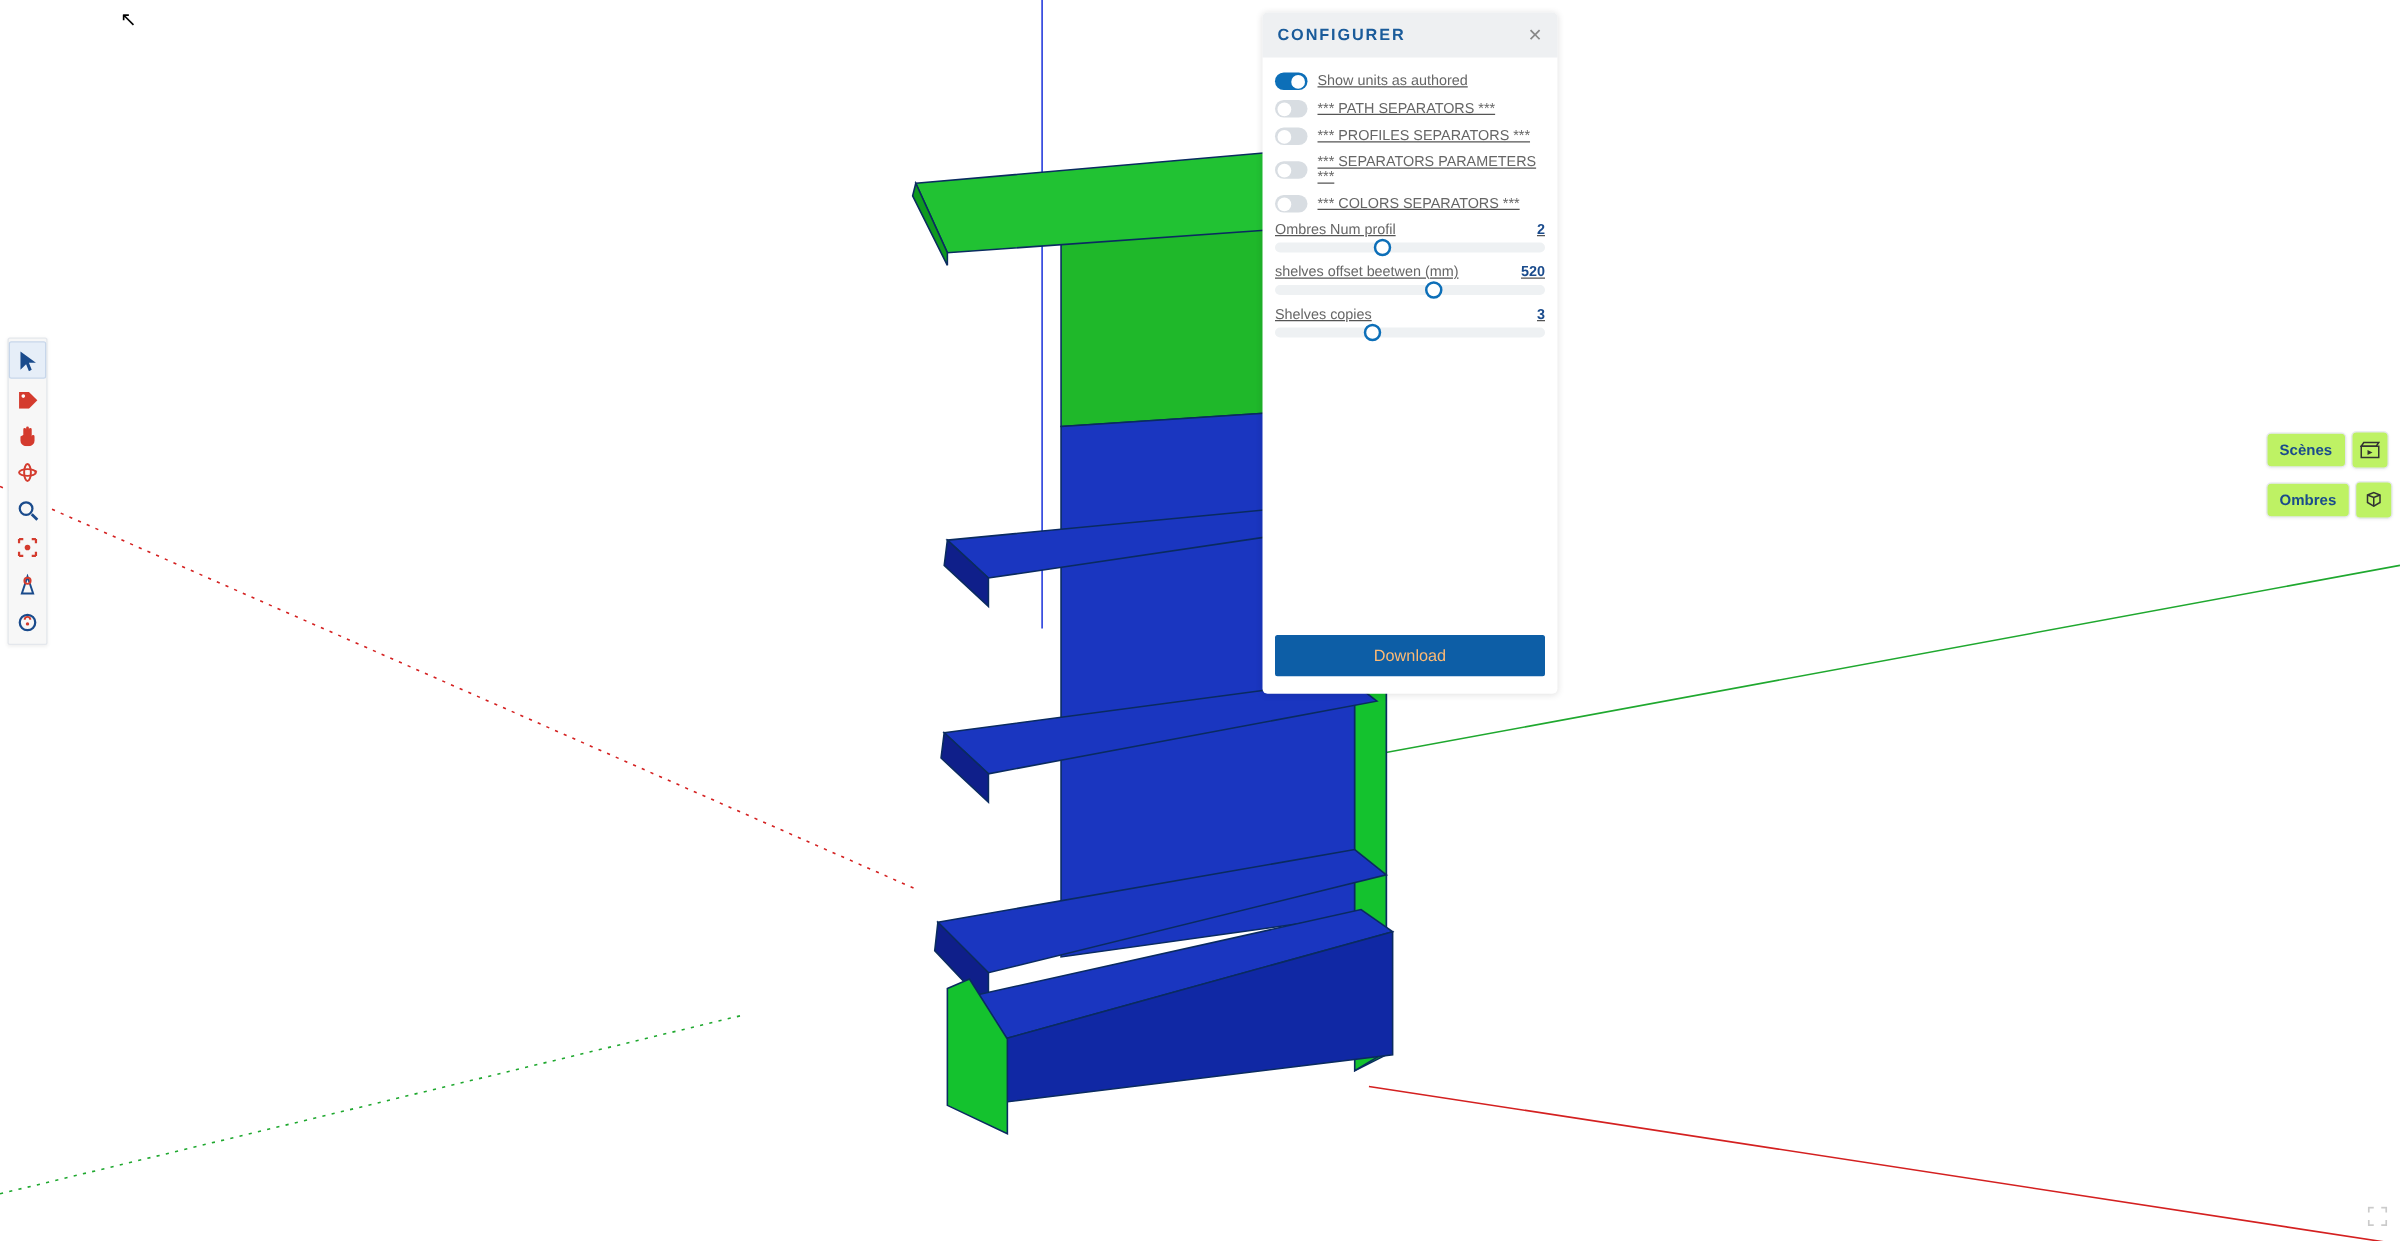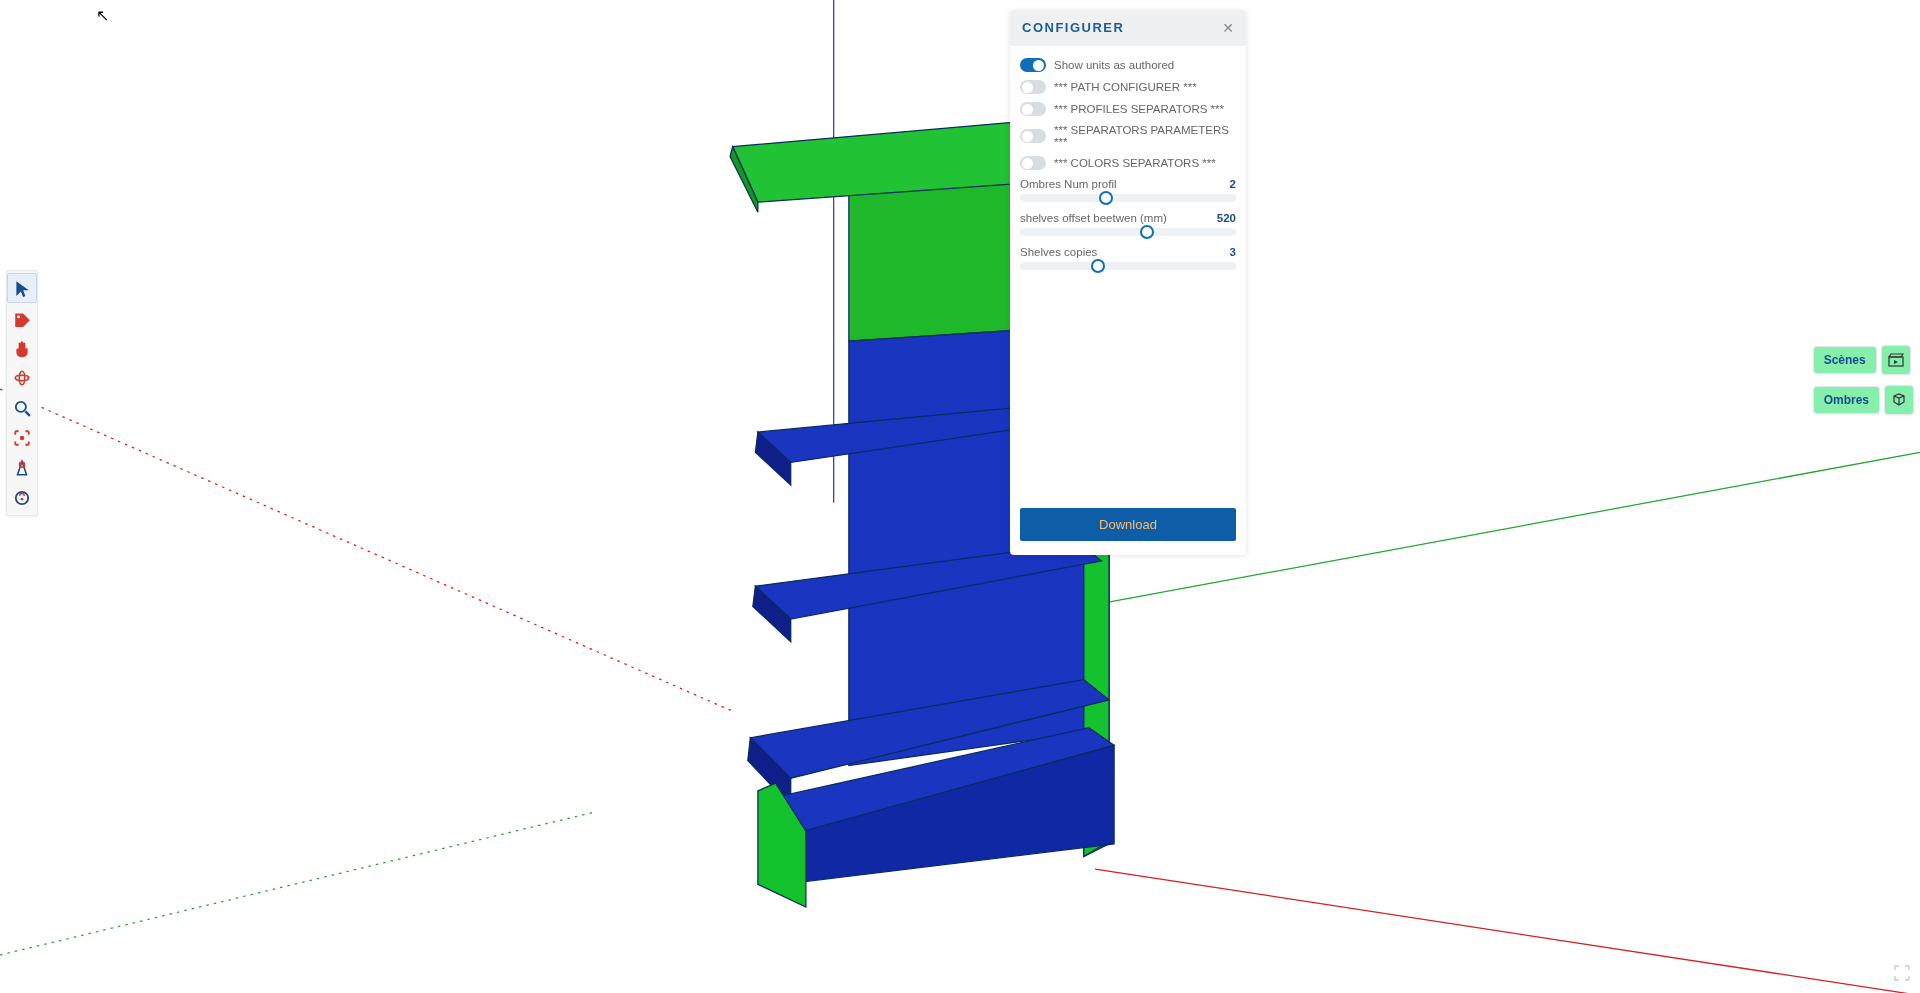--- a/index.html
+++ b/index.html
@@ -44,21 +44,21 @@
     position: absolute;
     right: 6px;
     top: 345px;
     display: flex;
     flex-direction: column;
     gap: 10px;
     z-index: 20;
   }
   .right-buttons .row { display: flex; gap: 4px; align-items: center; }
   .rb {
-    background: #86efac;
+    background: #bef264;
     border: 1px solid #e4e7ec;
     border-radius: 4px;
     box-shadow: 0 1px 2px rgba(0,0,0,0.05);
     padding: 6px 10px;
     font-size: 12px;
     font-weight: 600;
     color: #1a4b8c;
     cursor: pointer;
     display:flex;
     align-items:center;
@@ -89,21 +89,21 @@
     border-top-left-radius:4px;
     border-top-right-radius:4px;
   }
   .panel-title {
     font-weight: 700;
     letter-spacing: 1.5px;
     color: #1a5b9a;
     font-size: 13px;
   }
   .panel-close { color:#888; cursor:pointer; font-size:14px; }
-  .panel-body { padding: 12px 10px 6px; flex:1; }
+  .panel-body { padding: 12px 10px 6px; flex:1;text-decoration:underline; }
   .param-row {
     display:flex; align-items:center; gap:8px; margin-bottom:8px;
   }
   .param-label { font-size:11.5px; color:#666; flex:1; }
 
   
   .toggle { width: 26px; height: 14px; border-radius: 8px; position:relative; cursor:pointer; flex-shrink:0; }
   .toggle.off { background:#d8dde2; }
   .toggle.on { background:#0d6fb8; }
   .toggle .knob { position:absolute; width:11px; height:11px; background:#fff; border-radius:50%; top:1.5px; }
@@ -256,21 +256,21 @@
       <div class="param-row">
         <div class="toggle on">
           <div class="knob"></div>
         </div>
         <span class="param-label">Show units as authored</span>
       </div>
       <div class="param-row">
         <div class="toggle off">
           <div class="knob"></div>
         </div>
-        <span class="param-label">*** PATH CONFIGURER ***</span>
+        <span class="param-label">*** PATH SEPARATORS ***</span>
       </div>
       <div class="param-row">
         <div class="toggle off">
           <div class="knob"></div>
         </div>
         <span class="param-label">*** PROFILES SEPARATORS ***</span>
       </div>
       <div class="param-row">
         <div class="toggle off">
           <div class="knob"></div>

